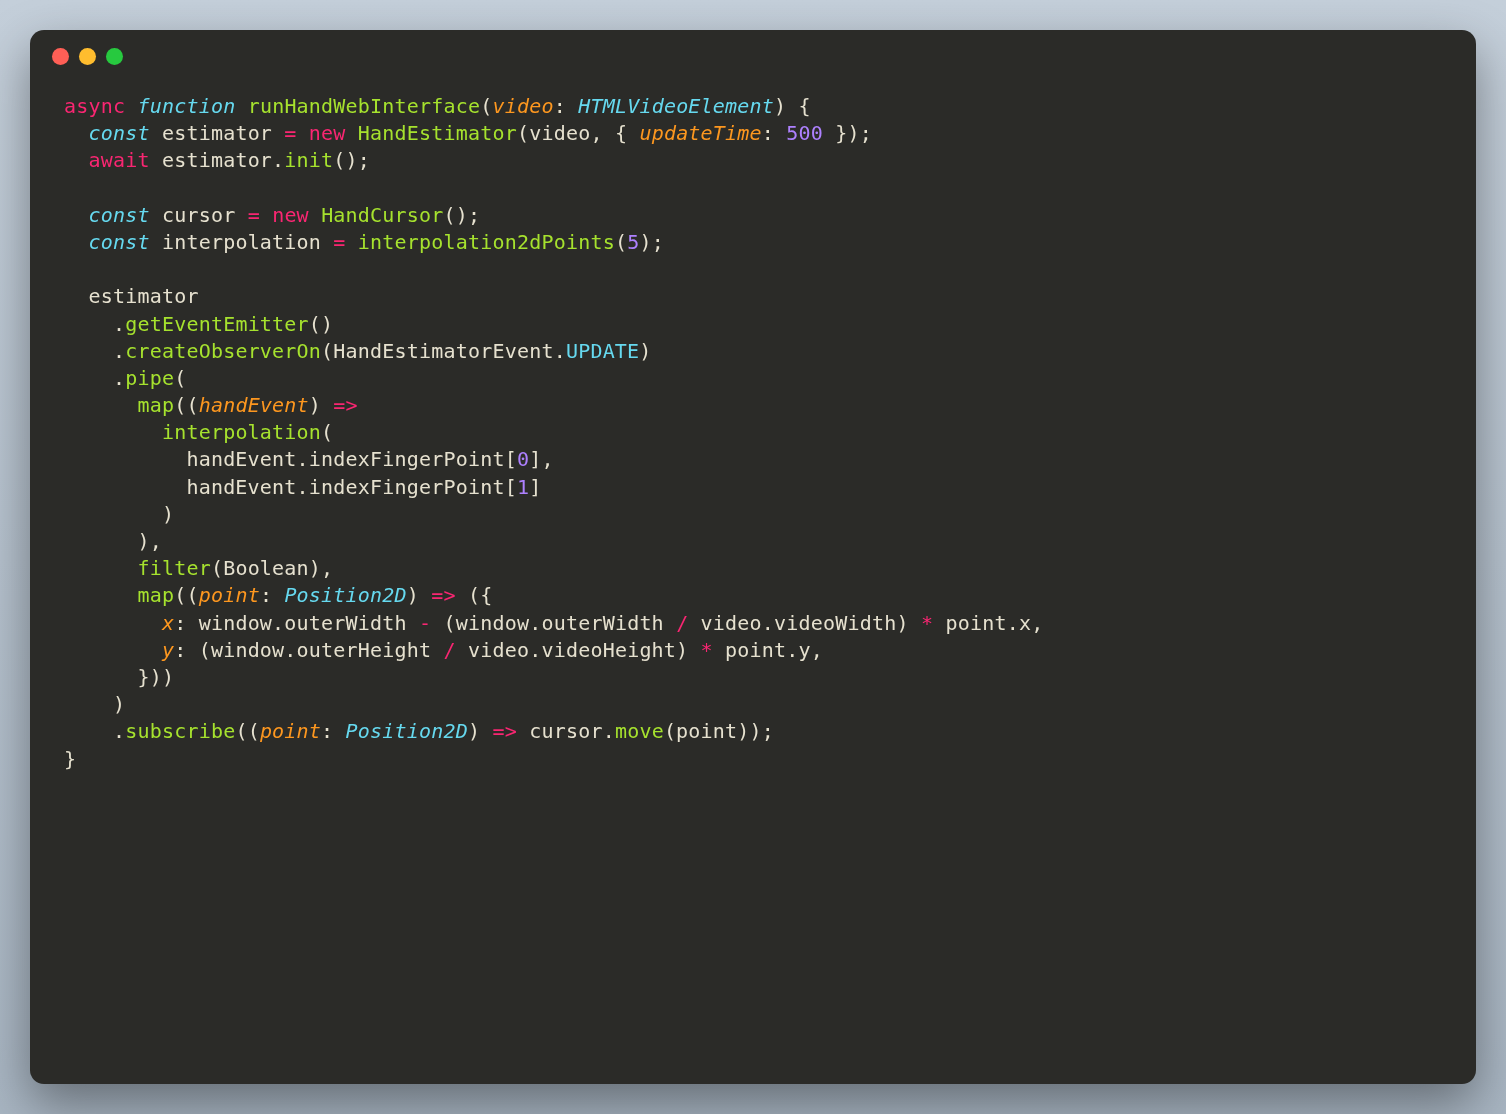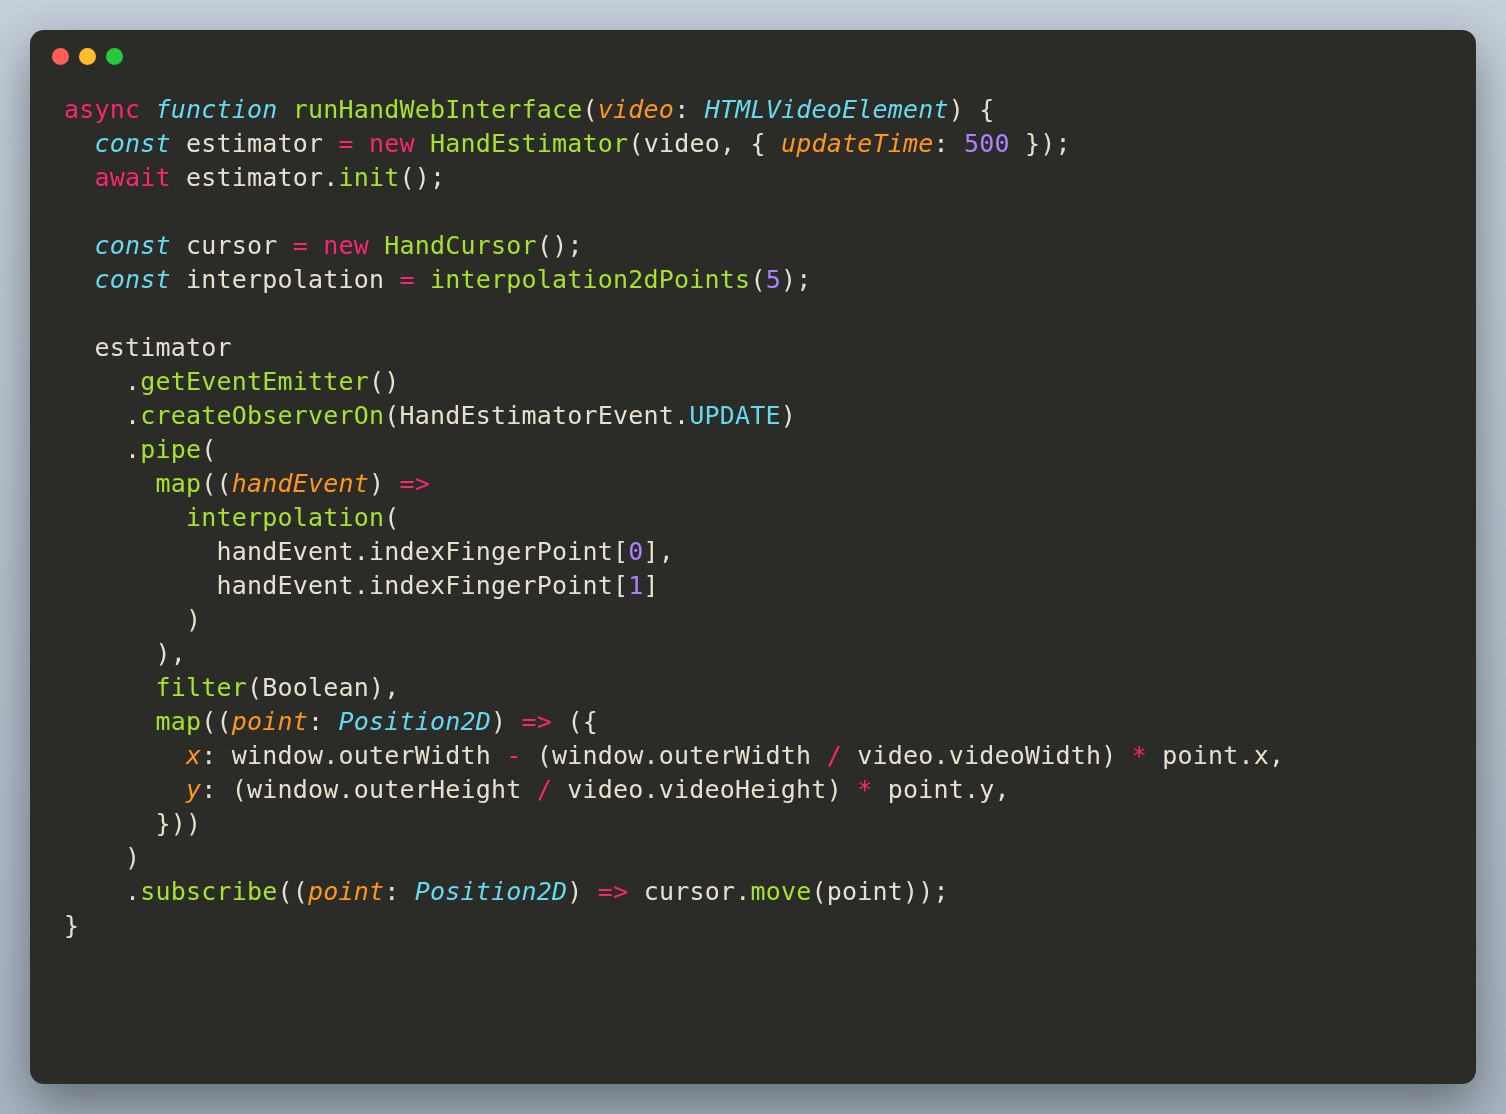--- a/index.html
+++ b/index.html
@@ -33,21 +33,21 @@
     .dot {
       width: 17px;
       height: 17px;
       border-radius: 50%;
     }
     .dot.red { background: #ff5f56; }
     .dot.yellow { background: #ffbd2e; }
     .dot.green { background: #27c93f; }
     .code-area {
       padding: 28px 34px 34px 34px;
-      font-size: 25px;
+      font-size: 20px;
       line-height: 1.36;
       white-space: pre;
       color: #e6e1cf;
       letter-spacing: 0.2px;
     }
     .tok-keyword { color: #f92672; }
     .tok-keyword-blue { color: #66d9ef; font-style: italic; }
     .tok-funcname { color: #a6e22e; }
     .tok-ident { color: #e6e1cf; }
     .tok-param { color: #fd971f; font-style: italic; }

